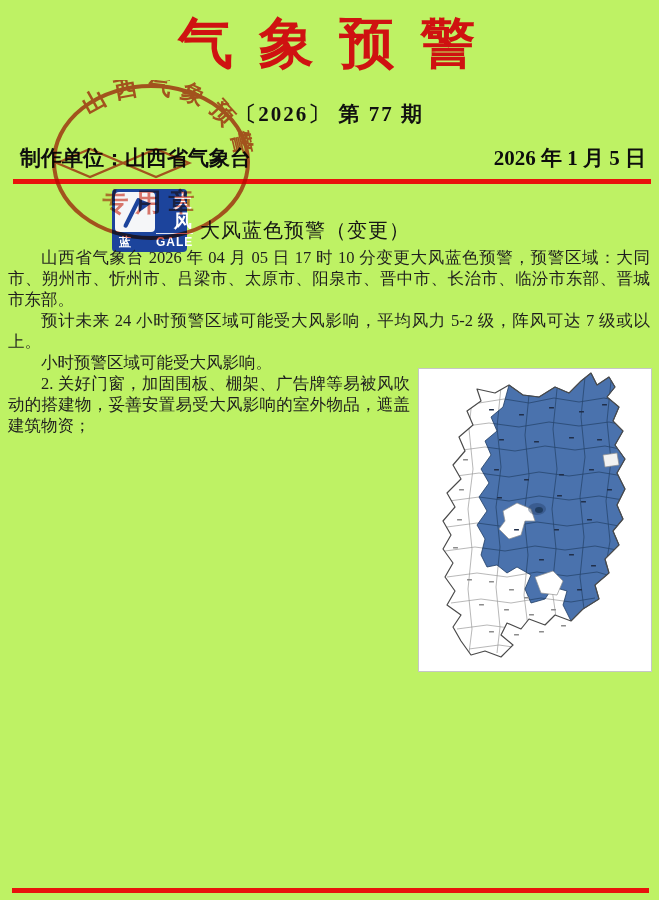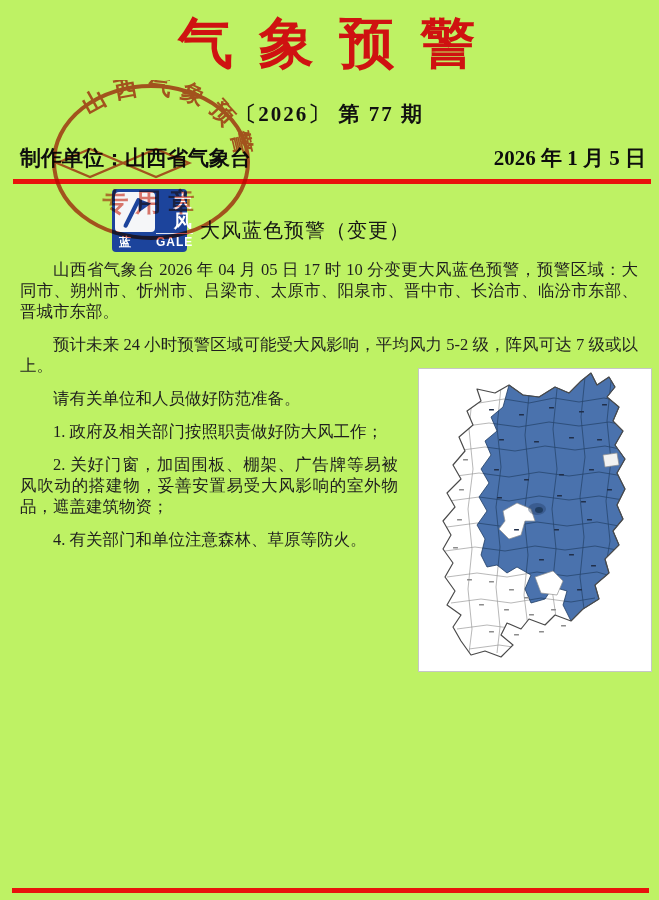--- a/index.html
+++ b/index.html
@@ -51,21 +51,21 @@
   .warn-title{
     position:absolute;left:200px;top:194px;font-size:20px;color:#161616;
     letter-spacing:1px;white-space:nowrap;margin-top:23px;
   }
 
   
   .doc-body{
     position:absolute;top:247px;left:8px;width:642px;
     font-size:16.5px;line-height:21px;color:#1f1f1f;text-align:justify;
   }
-  .doc-body p{margin:12px;text-indent:2em;}
+  .doc-body p{margin:0;text-indent:2em;}
   .guidance{width:402px;}
 
   
   .map-box{
     position:absolute;left:418px;top:368px;width:232px;height:302px;
     border:1px solid #c6c6c6;background:#fff;box-sizing:content-box;
   }
   .map-box svg{display:block;}
 
   
@@ -106,25 +106,23 @@
       <span>风</span>
     </div>
     <div class="gi-en">GALE</div>
   </div>
 
   <div class="warn-title">大风蓝色预警（变更）</div>
 
   <div class="doc-body">
     <p>山西省气象台 2026 年 04 月 05 日 17 时 10 分变更大风蓝色预警，预警区域：大同市、朔州市、忻州市、吕梁市、太原市、阳泉市、晋中市、长治市、临汾市东部、晋城市东部。</p>
     <p>预计未来 24 小时预警区域可能受大风影响，平均风力 5-2 级，阵风可达 7 级或以上。</p>
-    <p>请有关单位和人员做好防范准备。</p>
+    <p>小时预警区域可能受大风影响。</p>
     <div class="guidance">
-      <p>1. 政府及相关部门按照职责做好防大风工作；</p>
       <p>2. 关好门窗，加固围板、棚架、广告牌等易被风吹动的搭建物，妥善安置易受大风影响的室外物品，遮盖建筑物资；</p>
-      <p>4. 有关部门和单位注意森林、草原等防火。</p>
     </div>
   </div>
 
   <div class="map-box">
     <svg width="230" height="300" viewBox="0 0 230 300">
       <defs>
         <clipPath id="cp-prov">
           <path d="M 120 28 L 136 18 L 150 24 L 162 12 L 172 4 L 178 16 L 190 8 L 196 18 L 188 28 L 200 38 L 194 52 L 204 62 L 196 76 L 206 90 L 198 104 L 206 120 L 198 136 L 204 150 L 194 162 L 200 176 L 186 190 L 190 204 L 176 216 L 180 230 L 164 240 L 152 252 L 136 246 L 126 256 L 110 250 L 102 260 L 88 254 L 82 266 L 94 276 L 82 288 L 66 282 L 52 286 L 42 272 L 34 258 L 42 246 L 28 236 L 36 222 L 26 208 L 34 194 L 24 180 L 32 166 L 24 152 L 36 138 L 28 124 L 42 110 L 34 96 L 46 82 L 40 68 L 54 56 L 48 42 L 62 32 L 58 20 L 76 24 L 90 16 L 104 26 Z"></path>
         </clipPath>
         <clipPath id="cp-blue">

